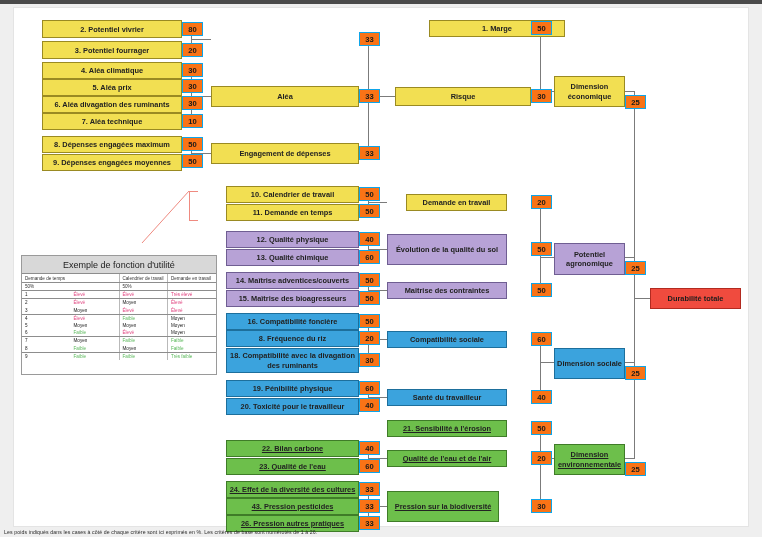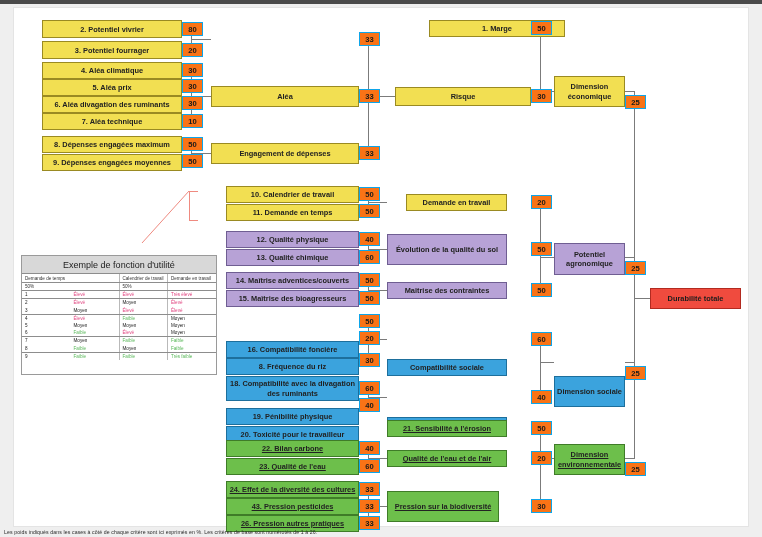--- a/index.html
+++ b/index.html
@@ -34,21 +34,21 @@
     font-weight:bold;
     font-size:7.4px;
     color:#222;
     line-height:9px;
     border-width:1px;border-style:solid;
     padding:0 2px;
   }
   .node.two{line-height:9.5px;}
   .yellow{background:#f2df52;border-color:#9a8a22;}
   .purple{background:#b7a2d6;border-color:#6f5e92;}
-  .blue  {background:#3ba3dd;border-color:#1d6f9c;margin-top:28px;}
+  .blue  {background:#3ba3dd;border-color:#1d6f9c;}
   .green {background:#6dbf4b;border-color:#3f7c28;text-decoration:underline;}
   .red   {background:#f04b3e;border-color:#b22a20;color:#1d1d1d;}
 
   
   .w{
     position:absolute;
     box-sizing:border-box;
     width:21px;height:14px;
     border:1px solid #0ea5e9;
     background:#f97316;

